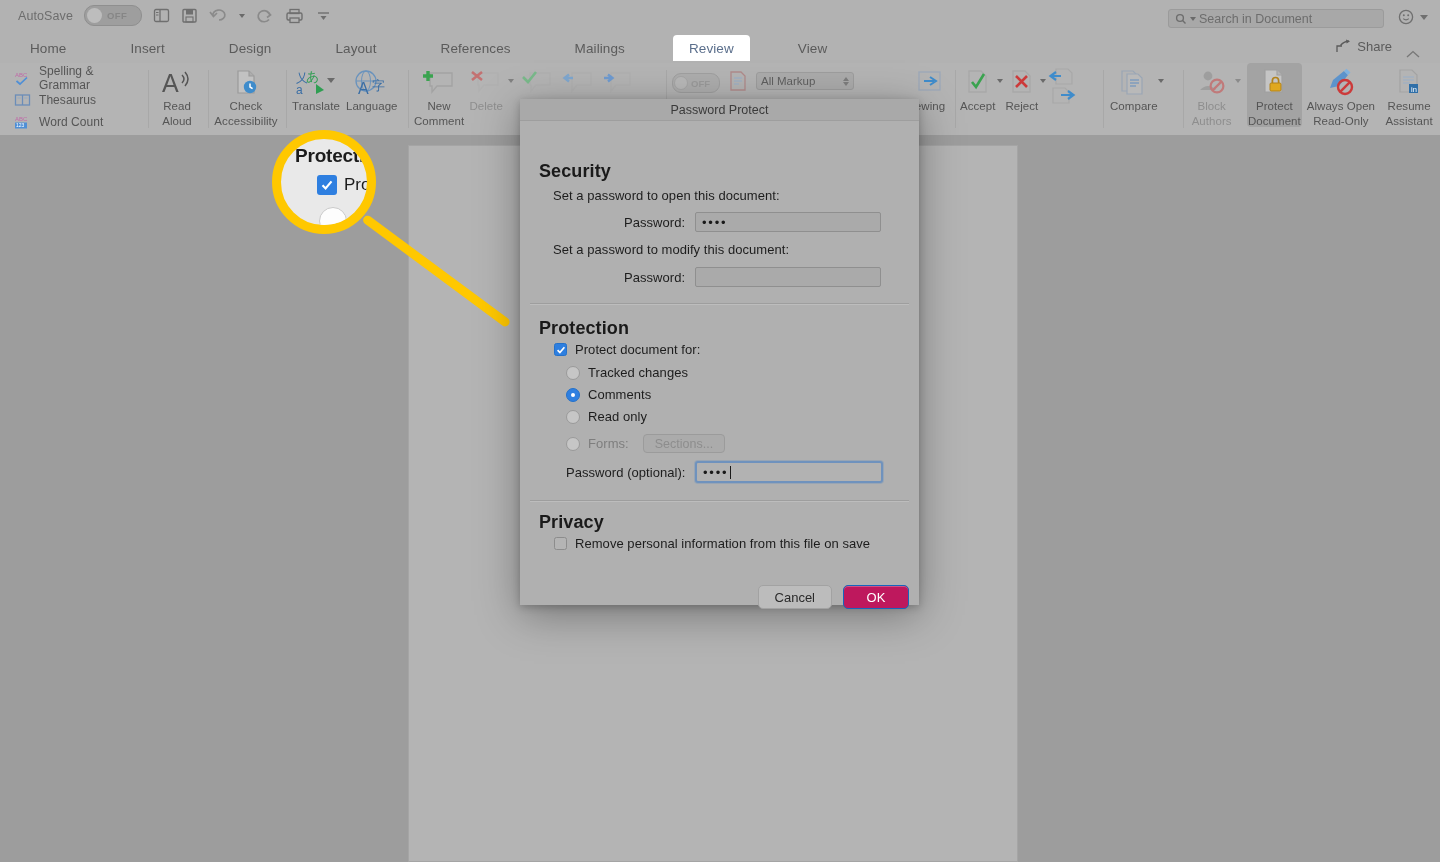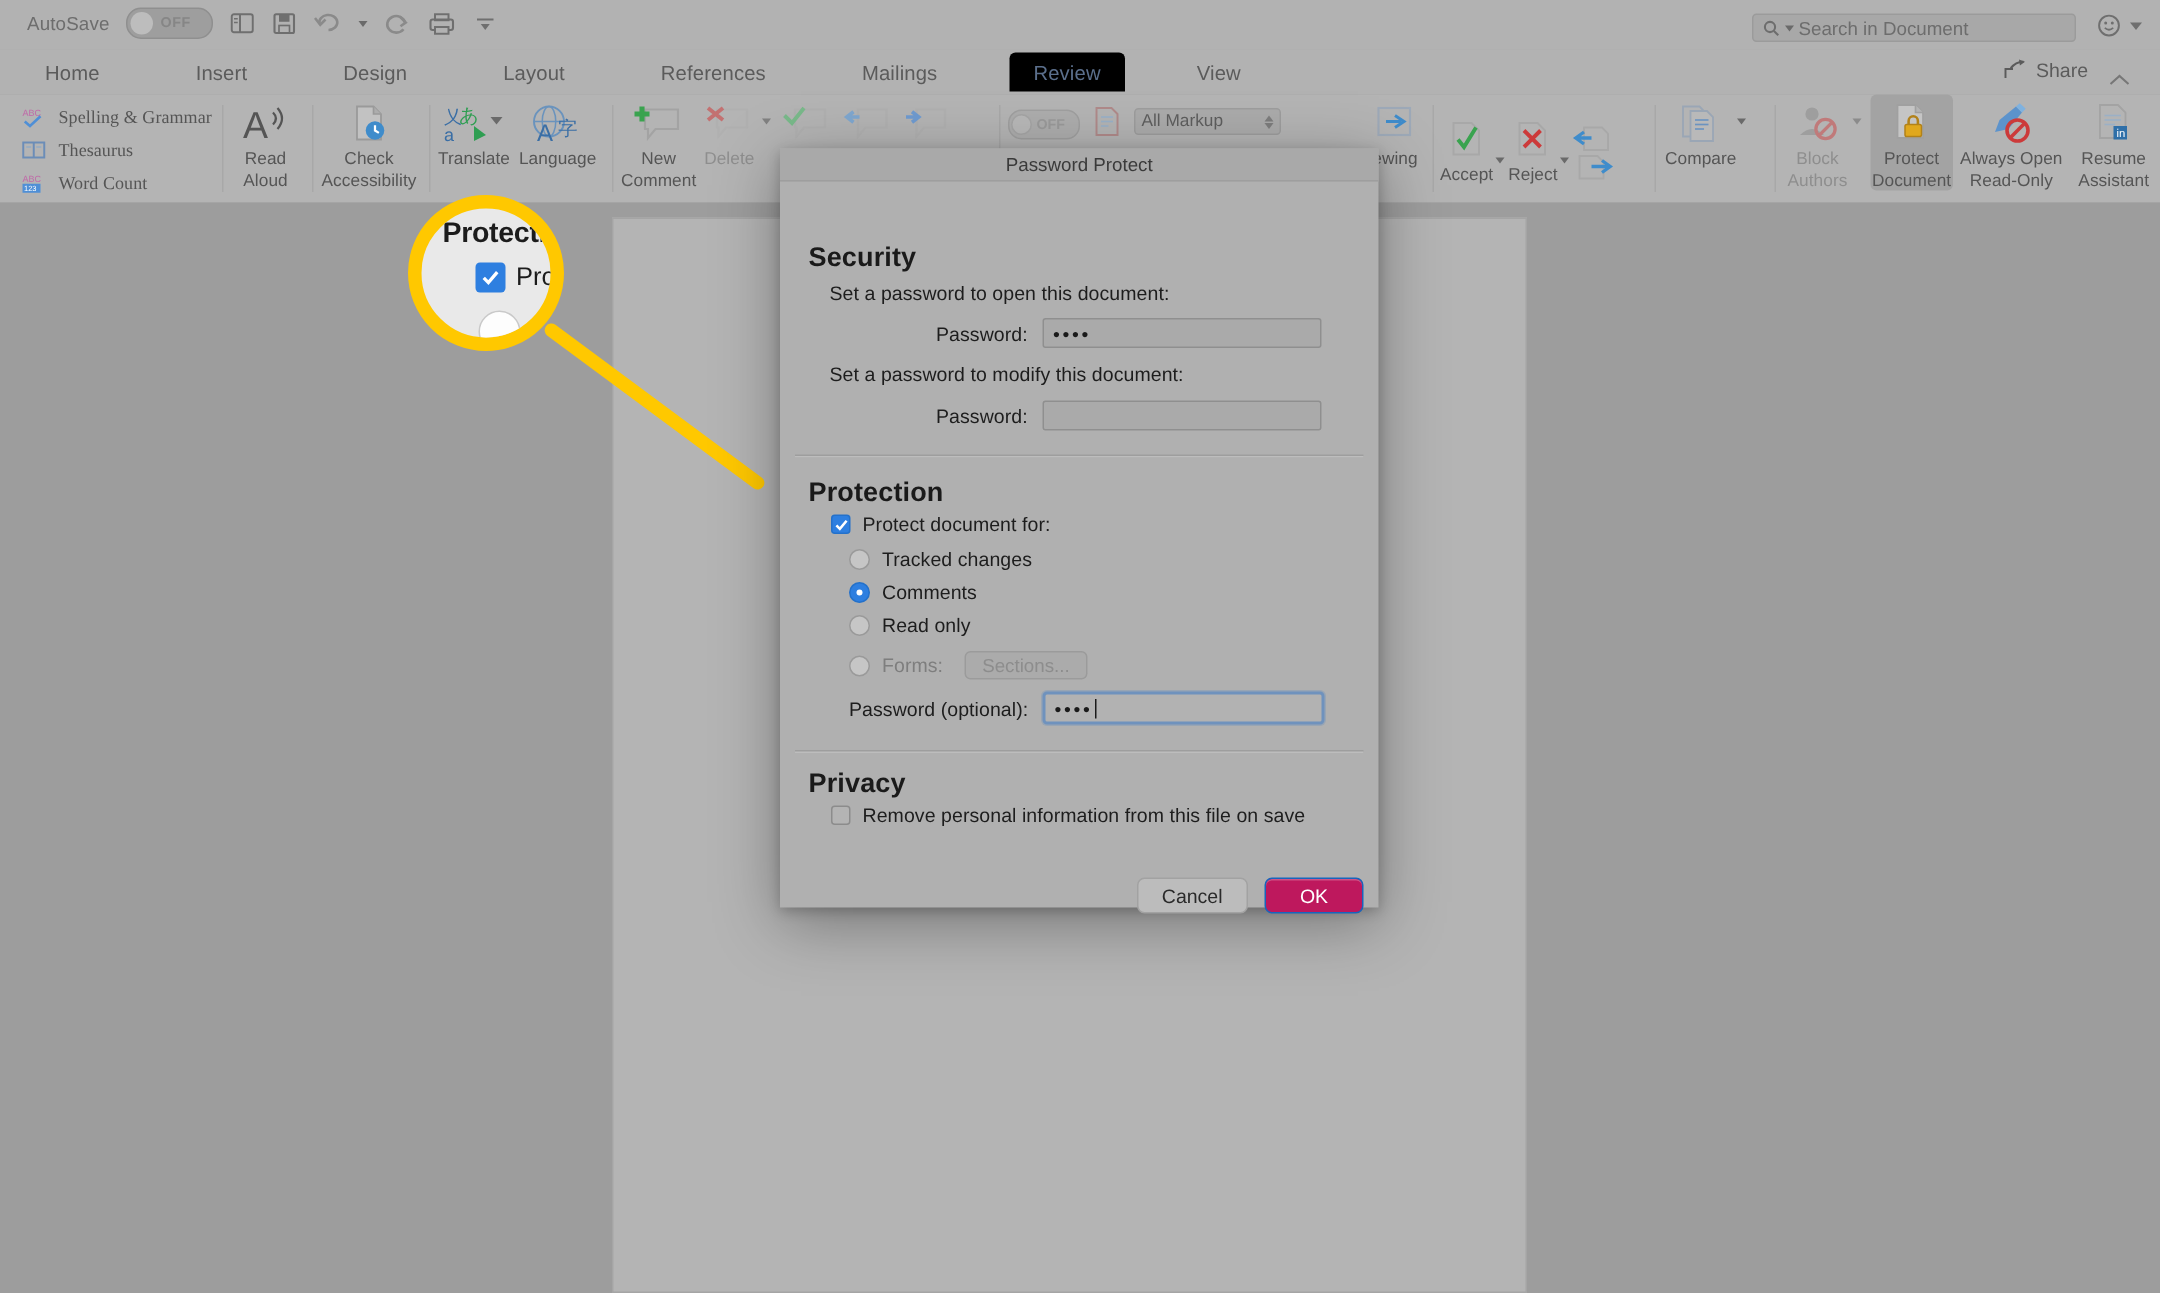--- a/index.html
+++ b/index.html
@@ -46,42 +46,42 @@
   
   .tabstrip{
     position:absolute;left:0;top:33px;width:1440px;height:30px;
     background:#b2b2b2;
   }
   .tabs{position:absolute;left:14px;top:0;display:flex;height:30px;align-items:stretch;gap:32px;}
   .tab{
     display:flex;align-items:center;padding:0 16px;font-size:13.5px;color:#5b5b5b;
     height:26px;margin-top:2px;border-radius:4px 4px 0 0;letter-spacing:.1px;
   }
-  .tab.active{background:#000000;color:#5b6f8c;}
+  .tab.active{background:#ffffff;color:#5b6f8c;}
   .share{
     position:absolute;right:48px;top:6px;display:flex;align-items:center;gap:5px;
     font-size:13px;color:#5b5b5b;
   }
   .ribbon-collapse{position:absolute;right:20px;top:12px;color:#777;}
 
   
   .ribbon{
     position:absolute;left:0;top:63px;width:1440px;height:72px;
     background:#b4b4b4;border-bottom:1px solid #a6a6a6;
   }
   .rsep{position:absolute;top:7px;width:1px;height:58px;background:#a8a8a8;}
   .rgroup{position:absolute;top:0;height:72px;}
   .ritem{
     display:flex;flex-direction:column;align-items:center;justify-content:flex-start;
     padding-top:5px;
   }
   .ritem .lbl{font-size:11.5px;color:#555;line-height:12.5px;text-align:center;margin-top:2px;}
   .ritem.dim .lbl{color:#8e8e8e;}
   .rsmall{display:flex;align-items:center;gap:7px;height:22px;}
-  .rsmall .lbl{font-size:12px;color:#555;font-family:Liberation Serif, serif;}
+  .rsmall .lbl{font-size:12px;color:#555;}
   .ribbon-icon{display:flex;align-items:center;justify-content:center;}
   .caret-sm{width:0;height:0;border-left:3.5px solid transparent;border-right:3.5px solid transparent;border-top:4.5px solid #6a6a6a;}
 
   .markup-select{
     width:98px;height:18px;background:#ababab;border:1px solid #9d9d9d;border-radius:3px;
     display:flex;align-items:center;justify-content:space-between;padding:0 4px;box-sizing:border-box;
     font-size:11.5px;color:#5e5e5e;
   }
   .stepper{display:flex;flex-direction:column;gap:1px;}
   .step-up{width:0;height:0;border-left:3.5px solid transparent;border-right:3.5px solid transparent;border-bottom:4px solid #7d7d7d;}
@@ -468,21 +468,21 @@
           <svg width="30" height="30" viewBox="0 0 30 30">
               <rect x="4" y="4" width="21" height="18" fill="none" stroke="#9da9b8" stroke-width="1.4"></rect>
               <path d="M9 13 L19 13 M15 9 L21 13 L15 17" fill="none" stroke="#3f8ccb" stroke-width="2"></path>
             </svg>
         </span>
         <span class="lbl">ewing</span>
       </div>
     </div>
     <div class="rsep" style="left:955px;"></div>
 
-    <div class="rgroup" style="left:960px;width:140px;display:flex;align-items:center;gap:2px;">
+    <div class="rgroup" style="left:960px;width:140px;display:flex;align-items:flex-start;gap:2px;">
       <div class="ritem">
         <span class="ribbon-icon">
           <svg width="30" height="30" viewBox="0 0 30 30">
               <path d="M6 3 L18 3 L23 8 L23 24 L6 24 Z" fill="none" stroke="#a8a8a8" stroke-width="1.3"></path>
               <path d="M9 14 L13 19 L21 6" fill="none" stroke="#3aa34f" stroke-width="2.6"></path>
             </svg>
         </span>
         <span class="lbl">Accept</span>
       </div>
       <span class="caret-sm" style="margin-top:16px"></span>

